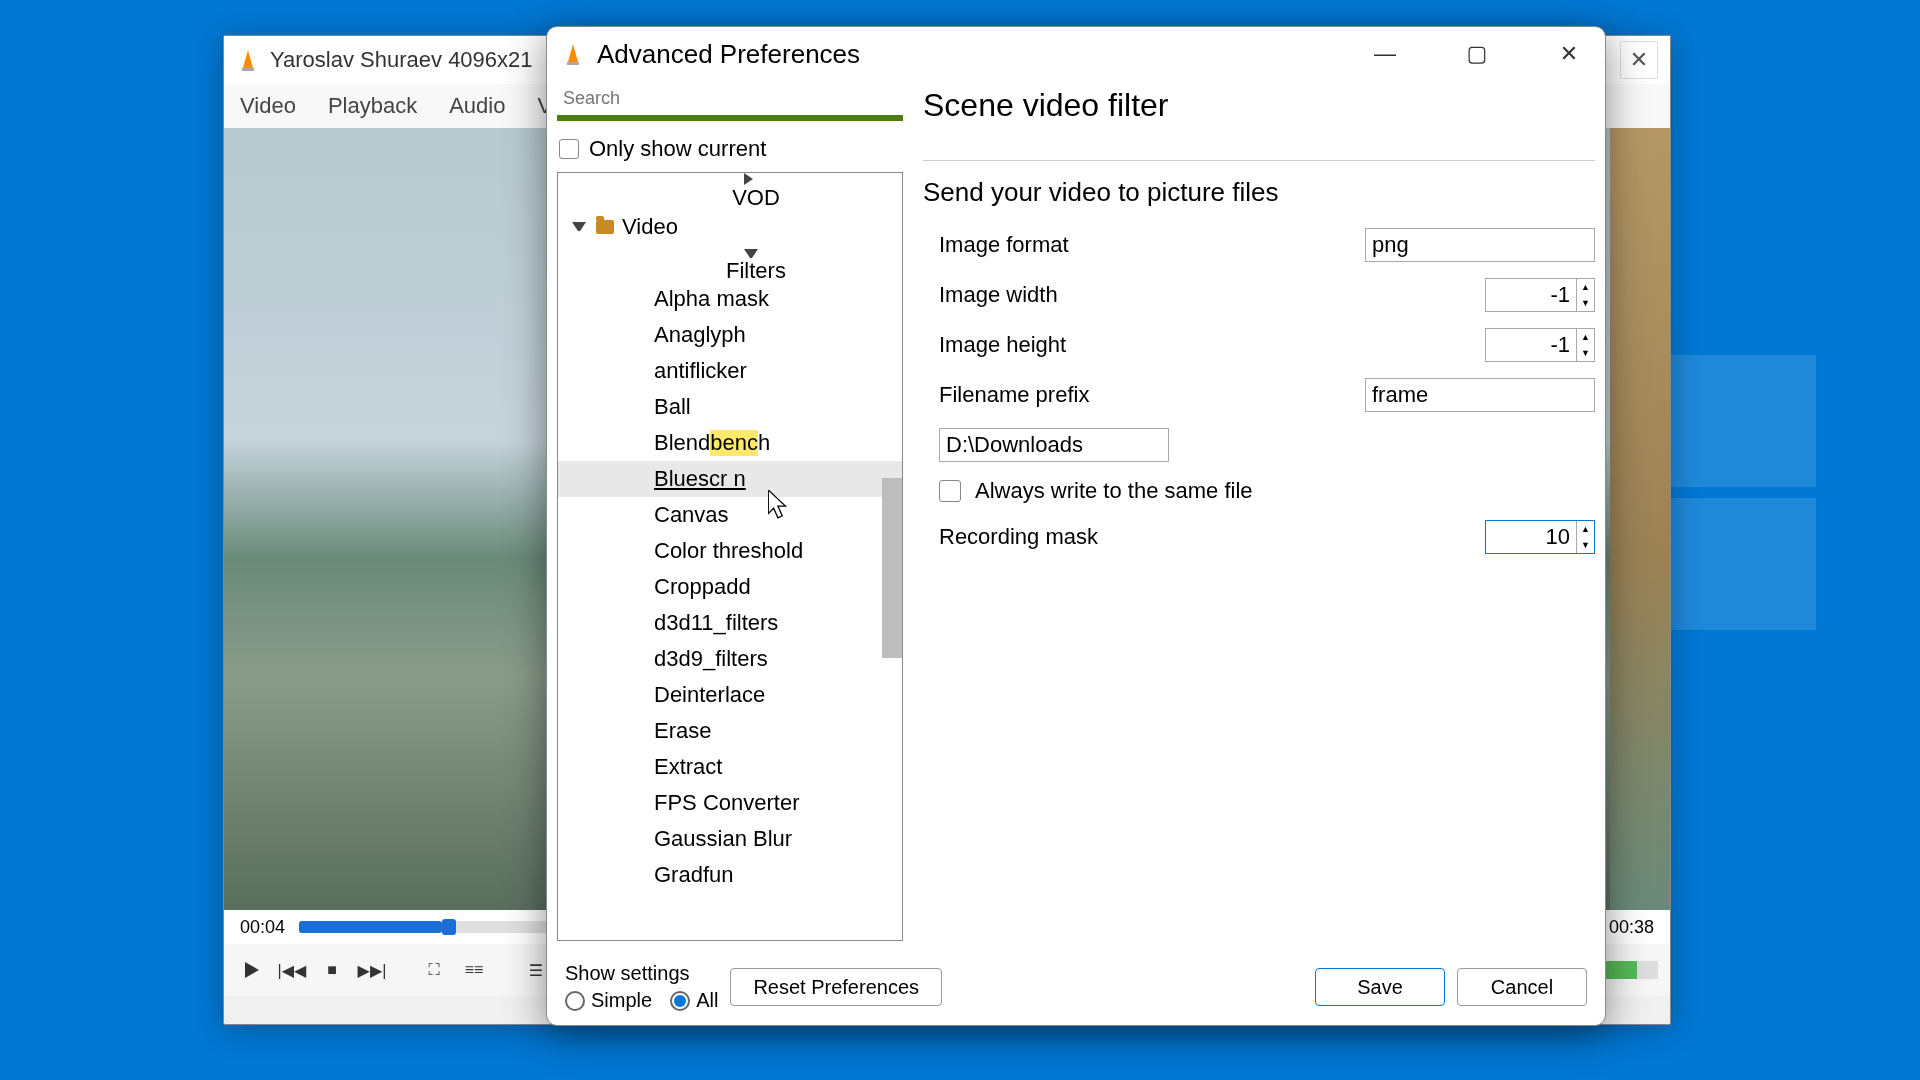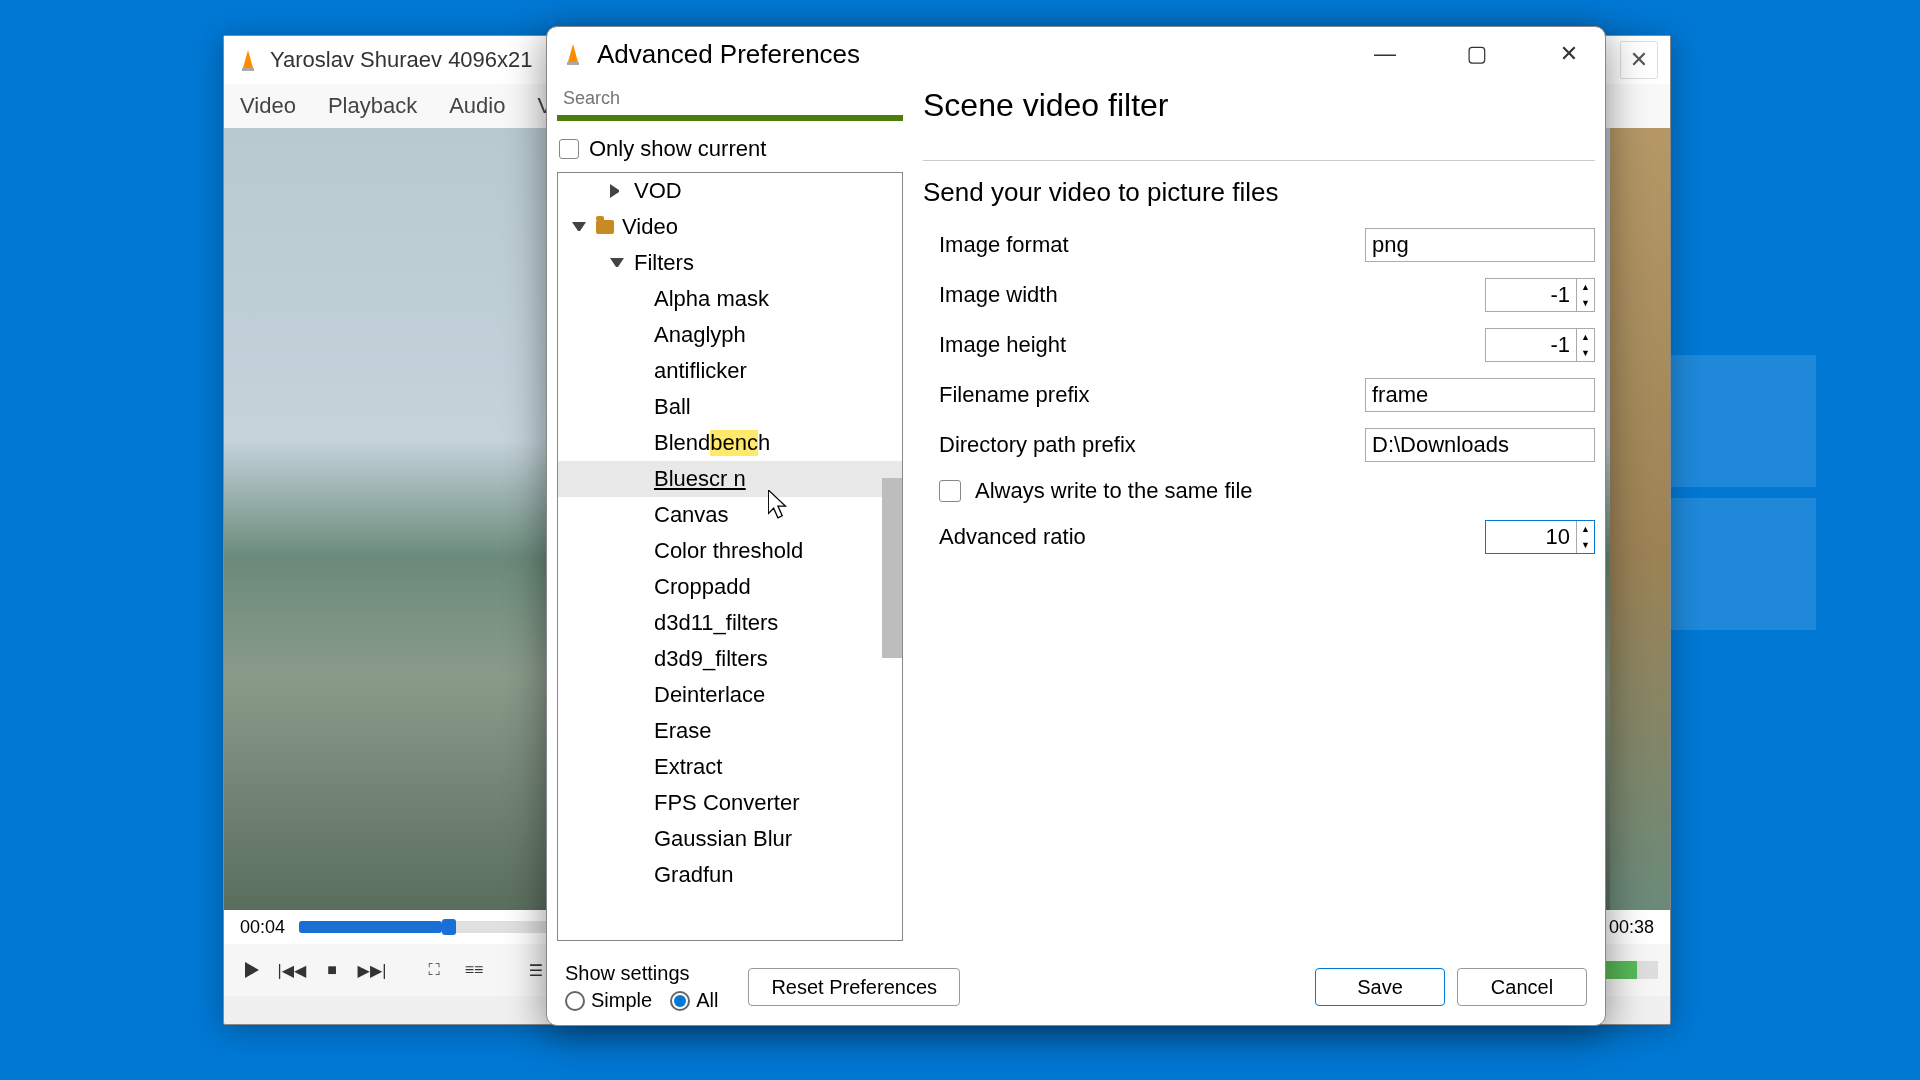--- a/index.html
+++ b/index.html
@@ -87,21 +87,21 @@
     .prefs-left { width: 346px; display: flex; flex-direction: column; }
     .search-input { height: 40px; border: none; border-bottom: 6px solid #4d7c0f; font-size: 18px; padding: 6px 6px; margin-bottom:6px; font-style: normal; }
     .chk-row { display: flex; align-items: center; gap: 10px; font-size: 22px; margin: 9px 2px 10px; }
     .chk { width: 20px; height: 20px; border: 1.5px solid #888; border-radius: 3px; background:#fff; }
 
     .tree {
       border: 1px solid #888; flex: 1; overflow: hidden; position: relative;
       font-size: 22px;
     }
     .tree-item { height: 36px; display: flex; align-items: center; padding-left: 10px; white-space: nowrap; }
-    .tree-item.indent-1 { padding-left: 52px; }
+    .tree-item.indent-1 { padding-left: 52px; flex-direction: column; }
     .tree-item.indent-3 { padding-left: 96px; }
     .tree-arrow { display:inline-block; width:14px; height:14px; margin-right:10px; }
     .arrow-right { border-left: 9px solid #444; border-top: 6px solid transparent; border-bottom: 6px solid transparent; }
     .arrow-down { border-top: 9px solid #444; border-left: 6px solid transparent; border-right: 6px solid transparent; margin-top:4px; }
     .folder-icon { width:18px; height:14px; background:#c88a24; border-radius:2px; margin-right:8px; display:inline-block; position:relative; }
     .folder-icon::before { content:''; position:absolute; top:-4px; left:0; width:8px; height:4px; background:#c88a24; border-radius:2px 2px 0 0; }
     .tree-item.highlight { background: #e8e8e8; text-decoration: underline; }
     .tree-item.yellow mark { background: #ffe96b; }
     .tree-scroll { position:absolute; right:0; top:305px; width:20px; height:180px; background:#bdbdbd; }
     .tree-inner { position: relative; height: 100%; overflow: hidden; }
@@ -277,29 +277,28 @@
               <div>▲</div>
               <div>▼</div>
             </div>
         </div>
       </div>
       <div class="form-row">
         <span class="lbl">Filename prefix</span>
         <input class="txt-input" value="frame" style="">
       </div>
       <div class="form-row">
-        <span class="lbl">Directory path prefix</span>
         <input class="txt-input" value="D:\Downloads" style="">
       </div>
       <div class="chk-line">
         <span class="chk"></span>
         <span>Always write to the same file</span>
       </div>
       <div class="form-row">
-        <span class="lbl">Advanced ratio</span>
+        <span class="lbl">Recording mask</span>
         <div class="spin-wrap focused">
           <input class="spin-input" value="10" style="">
           <div class="spin-btns">
               <div>▲</div>
               <div>▼</div>
             </div>
         </div>
       </div>
     </div>
   </div>
@@ -308,21 +307,21 @@
     <div class="show-block">
       <div>Show settings</div>
       <div class="radio-row">
         <span class="radio"></span>
         <span>Simple</span>
         <span style="width:6px"></span>
         <span class="radio checked"></span>
         <span>All</span>
       </div>
     </div>
-    <div class="btn" style="margin-left:18px">Reset Preferences</div>
+    <div class="btn" style="">Reset Preferences</div>
     <div style="flex:1"></div>
     <div class="btn primary" style="width:130px;justify-content:center">Save</div>
     <div class="btn" style="width:130px;justify-content:center">Cancel</div>
   </div>
 </div>
 
 <svg class="cursor" viewBox="0 0 20 28">
     <polygon points="0,0 0,22 5,17 9,26 13,24 9,15 16,15" fill="#fff" stroke="#000" stroke-width="1.2"></polygon>
   </svg>
 

